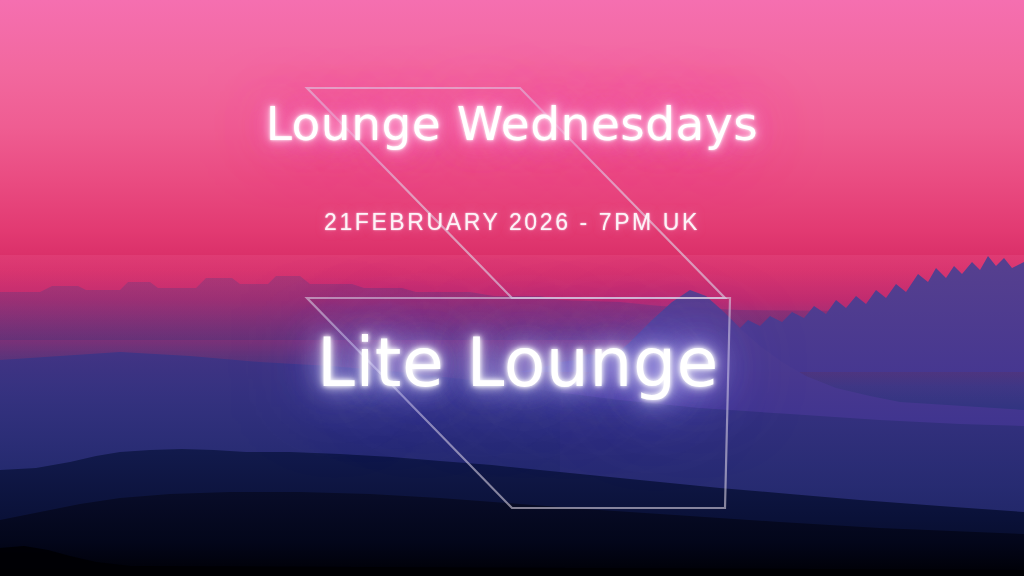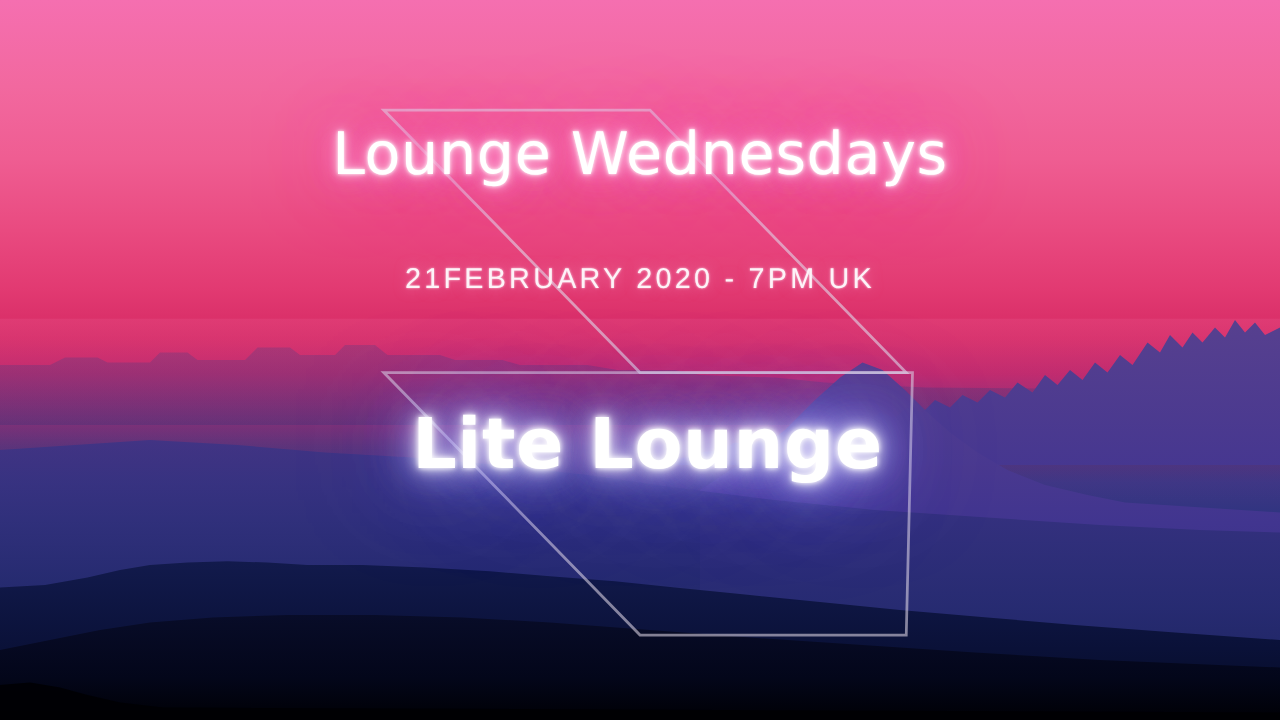--- a/index.html
+++ b/index.html
@@ -119,22 +119,22 @@
       0 0 10px rgba(255,170,215,0.55);
     white-space: nowrap;
   }
 
   .headline-neon {
     position: absolute;
     top: 323px;
     left: 12px; right: 0;
     text-align: center;
     font-family: "DejaVu Sans", sans-serif;
-    font-size: 56px;
-    font-weight: 700;
+    font-size: 68px;
+    font-weight: 400;
     letter-spacing: 0.5px;
     color: #ffffff;
     text-shadow:
       0 0 4px #ffffff,
       0 0 10px #ffffff,
       0 0 22px #dcd6ff,
       0 0 40px #a89dff,
       0 0 64px #7f7bff,
       0 0 92px #5e5cff;
     white-space: nowrap;
@@ -207,18 +207,18 @@
   </svg>
 
   <svg class="geo" viewBox="0 0 1024 576" preserveAspectRatio="none">
     <polygon points="307,88 520,88 725,298 512,298" fill="none" stroke="#ded6e6" stroke-opacity="0.62" stroke-width="2.2"></polygon>
     <polygon points="307,298 730,298 725,508 512,508" fill="none" stroke="#ded6e6" stroke-opacity="0.58" stroke-width="2.2"></polygon>
   </svg>
 
   <div class="content">
     <div class="title-neon">Lounge Wednesdays</div>
 
-    <div class="date-line">21FEBRUARY 2020 - 7PM UK</div>
+    <div class="date-line">21FEBRUARY 2026 - 7PM UK</div>
 
     <div class="headline-neon">Lite Lounge</div>
   </div>
 
 </div>
 
 </body></html>

